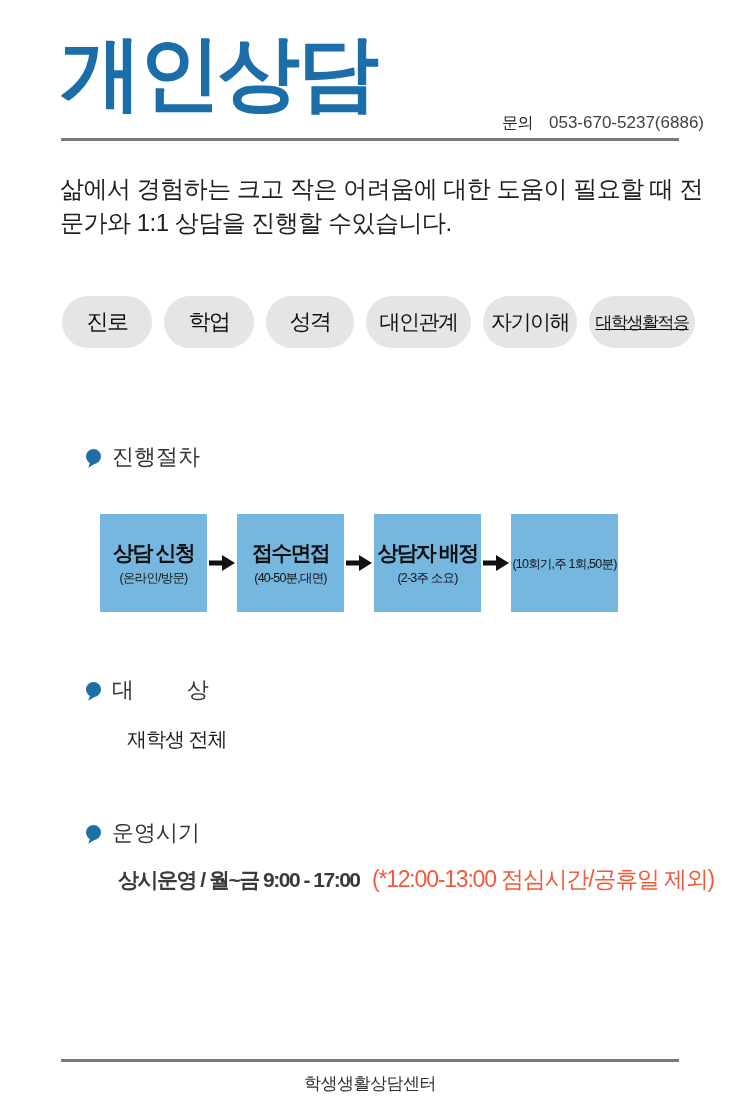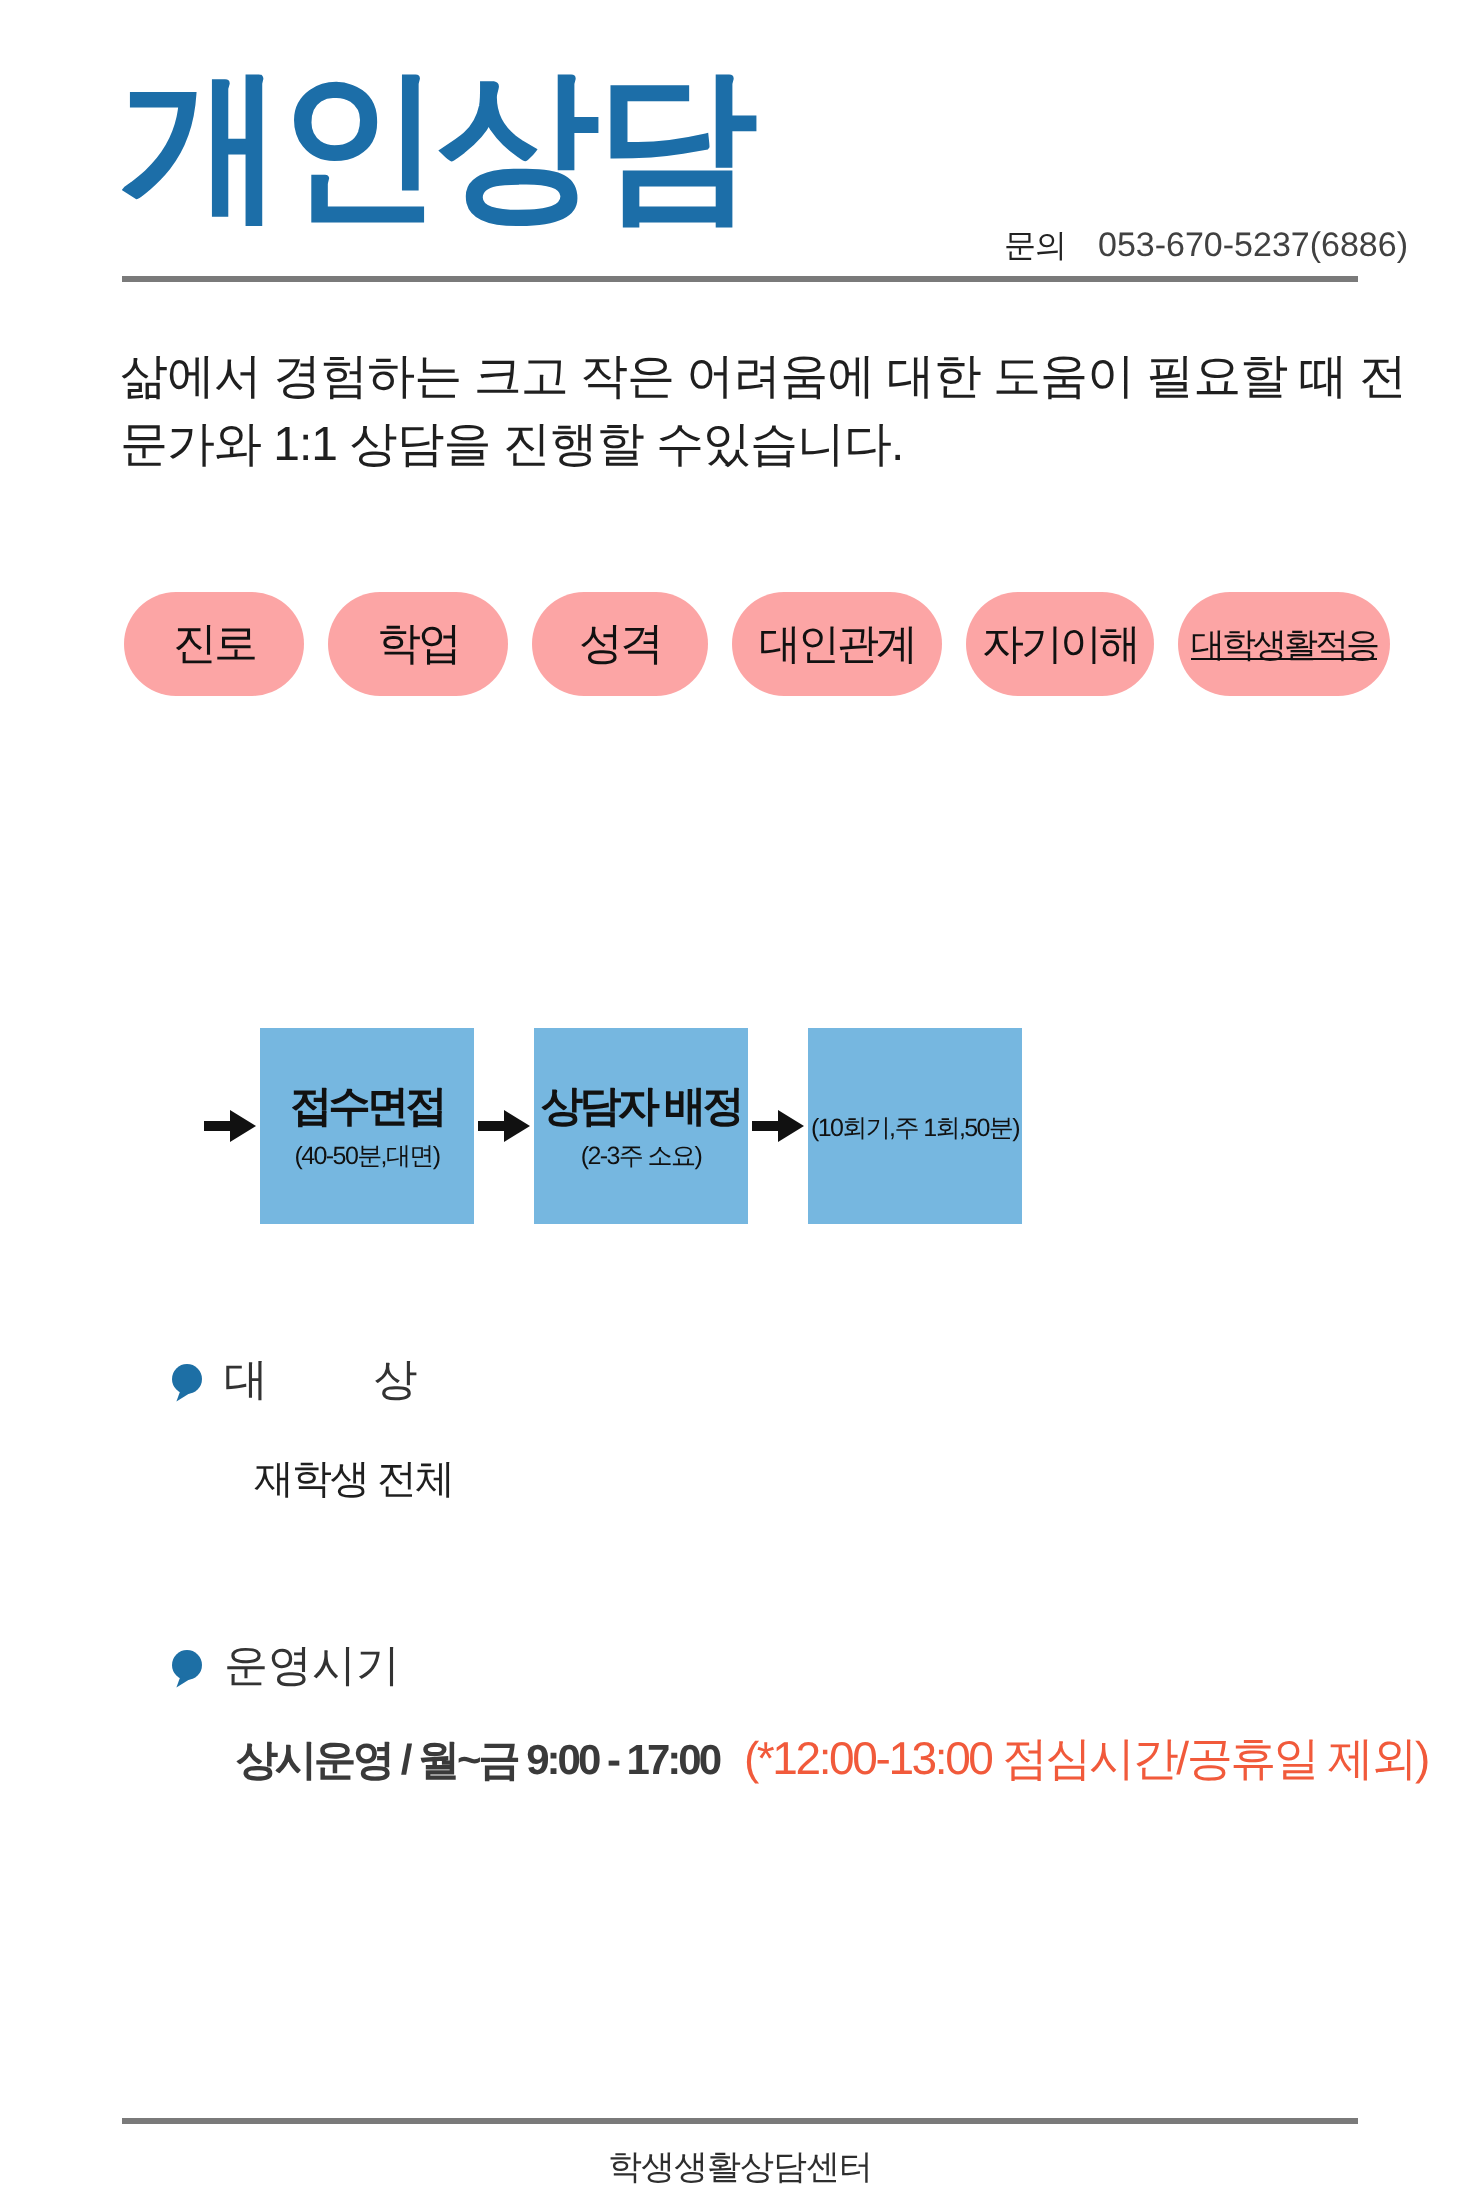--- a/index.html
+++ b/index.html
@@ -16,21 +16,21 @@
   .rule { position:absolute; left:61px; width:618px; height:3px; background:#7a7a7a; }
   .rule.top { top:126px; }
   .rule.bottom { top:1047px; }
 
   
   .intro { position:absolute; top:160px; left:60px; width:652px; font-size:24px;
            color:#1f1f1f; line-height:1.42; letter-spacing:-0.5px; }
 
   
   .pills { position:absolute; top:284px; left:62px; display:flex; gap:12px; align-items:center; }
-  .pill { background:#fca5a5; height:52px; border-radius:26px; display:flex; align-items:center;
+  .pill { background:#e5e5e5; height:52px; border-radius:26px; display:flex; align-items:center;
           justify-content:center; color:#111; font-size:22px; letter-spacing:-1.5px; white-space:nowrap; }
   .pill:nth-child(1){ width:90px; }
   .pill:nth-child(2){ width:90px; }
   .pill:nth-child(3){ width:88px; }
   .pill:nth-child(4){ width:105px; font-size:21px; }
   .pill:nth-child(5){ width:94px; font-size:21px; }
   .pill:nth-child(6){ width:106px; font-size:17px;text-decoration:underline; }
 
   
   .section { position:absolute; left:86px; display:flex; align-items:center; gap:11px; }
@@ -74,22 +74,33 @@
 
   <div class="pills">
     <div class="pill">진로</div>
     <div class="pill">학업</div>
     <div class="pill">성격</div>
     <div class="pill">대인관계</div>
     <div class="pill">자기이해</div>
     <div class="pill">대학생활적응</div>
   </div>
 
+  <div class="section sec-procedure">
+    <svg class="bullet" viewBox="0 0 15 19">
+      <circle cx="7.5" cy="7.5" r="7.5" fill="#1d6fa5"></circle>
+      <path d="M4.2 13.2 L2.2 18.8 L9.2 14.4 Z" fill="#1d6fa5"></path>
+    </svg>
+    <span class="s-label">진행절차</span>
+  </div>
 
   <div class="flow">
+    <div class="fbox">
+      <div class="t1">상담 신청</div>
+      <div class="t2">(온라인/방문)</div>
+    </div>
     <svg class="farrow" viewBox="0 0 26 16">
       <rect x="0" y="5.5" width="14" height="5" fill="#111"></rect>
         <polygon points="13,0 26,8 13,16" fill="#111"></polygon>
     </svg>
     <div class="fbox">
       <div class="t1">접수면접</div>
       <div class="t2">(40-50분,대면)</div>
     </div>
     <svg class="farrow" viewBox="0 0 26 16">
       <rect x="0" y="5.5" width="14" height="5" fill="#111"></rect>

